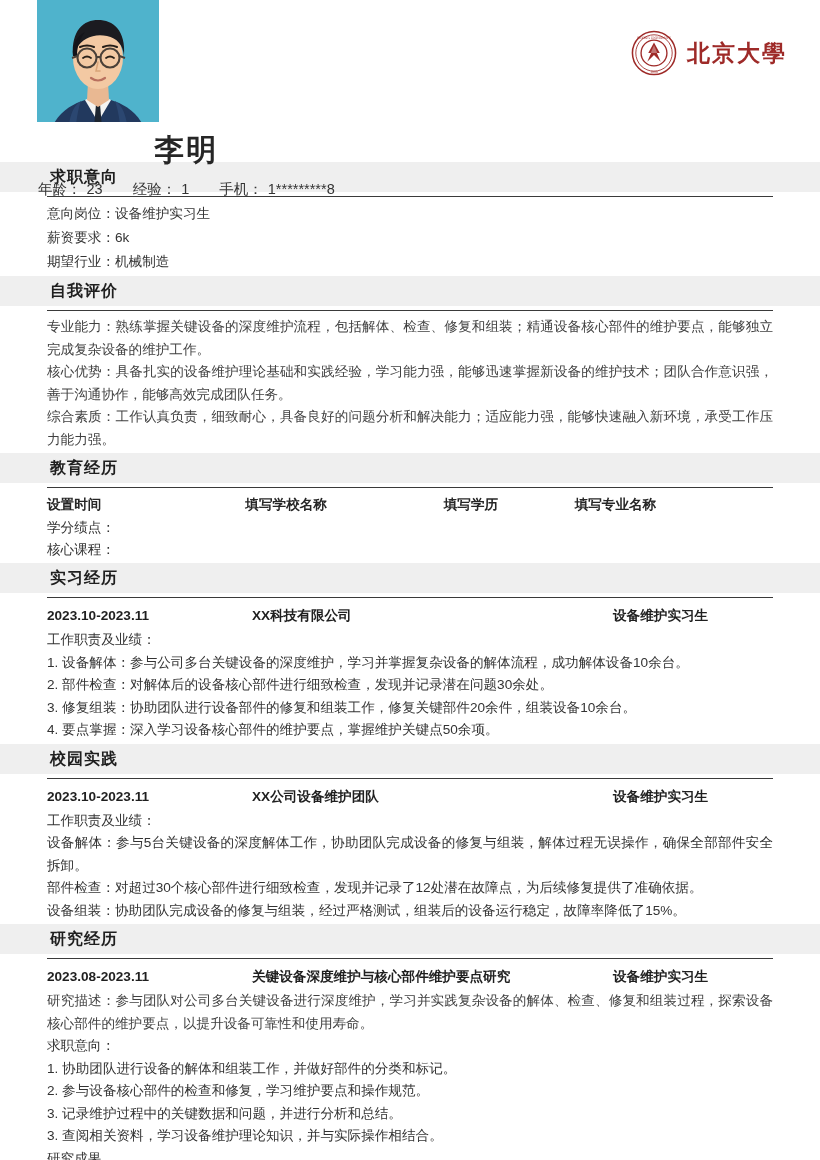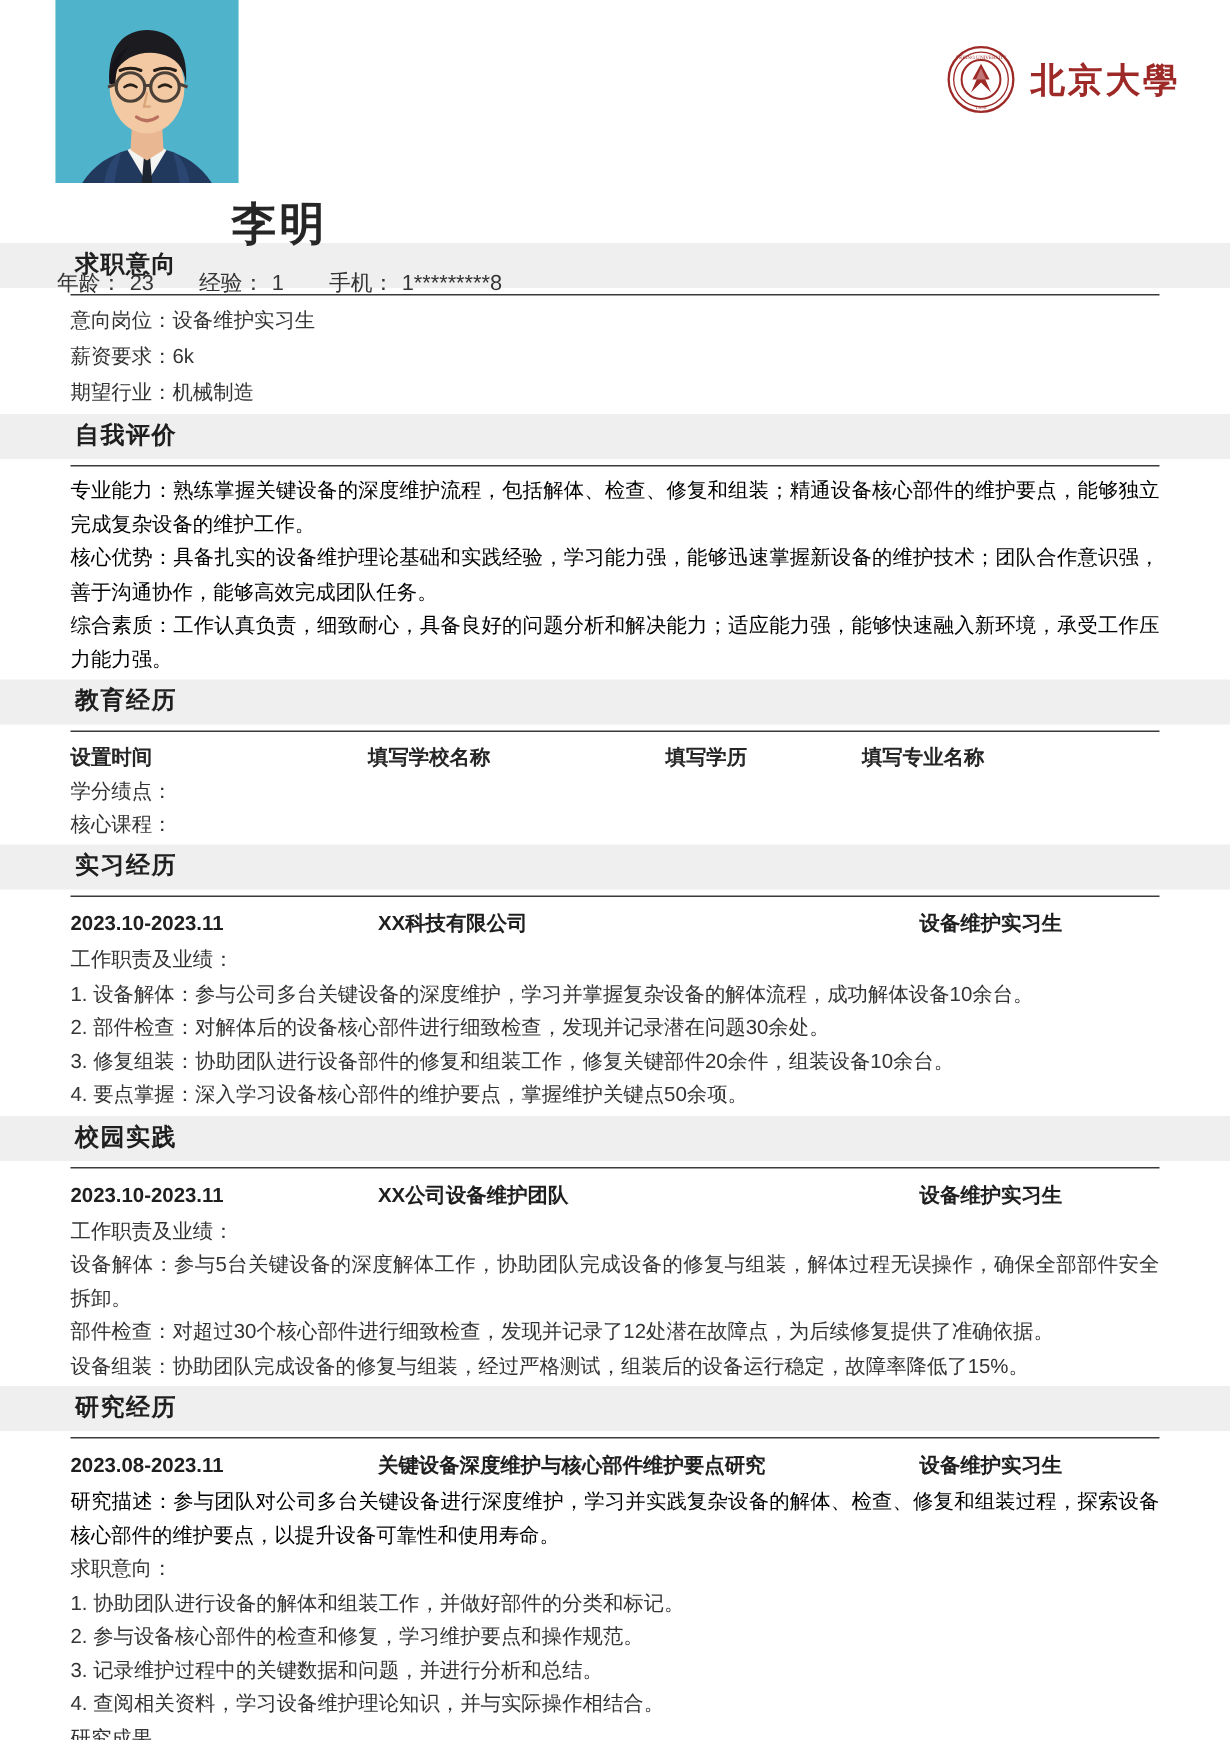--- a/index.html
+++ b/index.html
@@ -105,21 +105,21 @@
     height: 1px;
     background: #3a3a3a;
     margin: 4px 0 5px 0;
   }
   .sec-body { padding: 0 22px 0 22px; }
 
   
   .p {
     font-size: 13.6px;
     line-height: 22.5px;
-    color: #000000;
+    color: #404040;
     text-align: justify;
   }
 
   .inline-row {
     font-size: 13.6px;
     line-height: 24px;
     color: #333;
     display: flex;
     align-items: baseline;
     flex-direction: column;
@@ -357,18 +357,18 @@
       <div class="exp-row">
         <div class="exp-date">2023.08-2023.11</div>
         <div class="exp-org">关键设备深度维护与核心部件维护要点研究</div>
         <div class="exp-pos">设备维护实习生</div>
       </div>
       <div class="p">研究描述：参与团队对公司多台关键设备进行深度维护，学习并实践复杂设备的解体、检查、修复和组装过程，探索设备核心部件的维护要点，以提升设备可靠性和使用寿命。</div>
       <div class="exp-sub">求职意向：</div>
       <div class="bullet">1. 协助团队进行设备的解体和组装工作，并做好部件的分类和标记。</div>
       <div class="bullet">2. 参与设备核心部件的检查和修复，学习维护要点和操作规范。</div>
       <div class="bullet">3. 记录维护过程中的关键数据和问题，并进行分析和总结。</div>
-      <div class="bullet">4. 查阅相关资料，学习设备维护理论知识，并与实际操作相结合。</div>
+      <div class="bullet">3. 查阅相关资料，学习设备维护理论知识，并与实际操作相结合。</div>
       <div class="bullet clip-bottom">研究成果</div>
     </div>
   </div>
 
 </div>
 
 </body></html>

